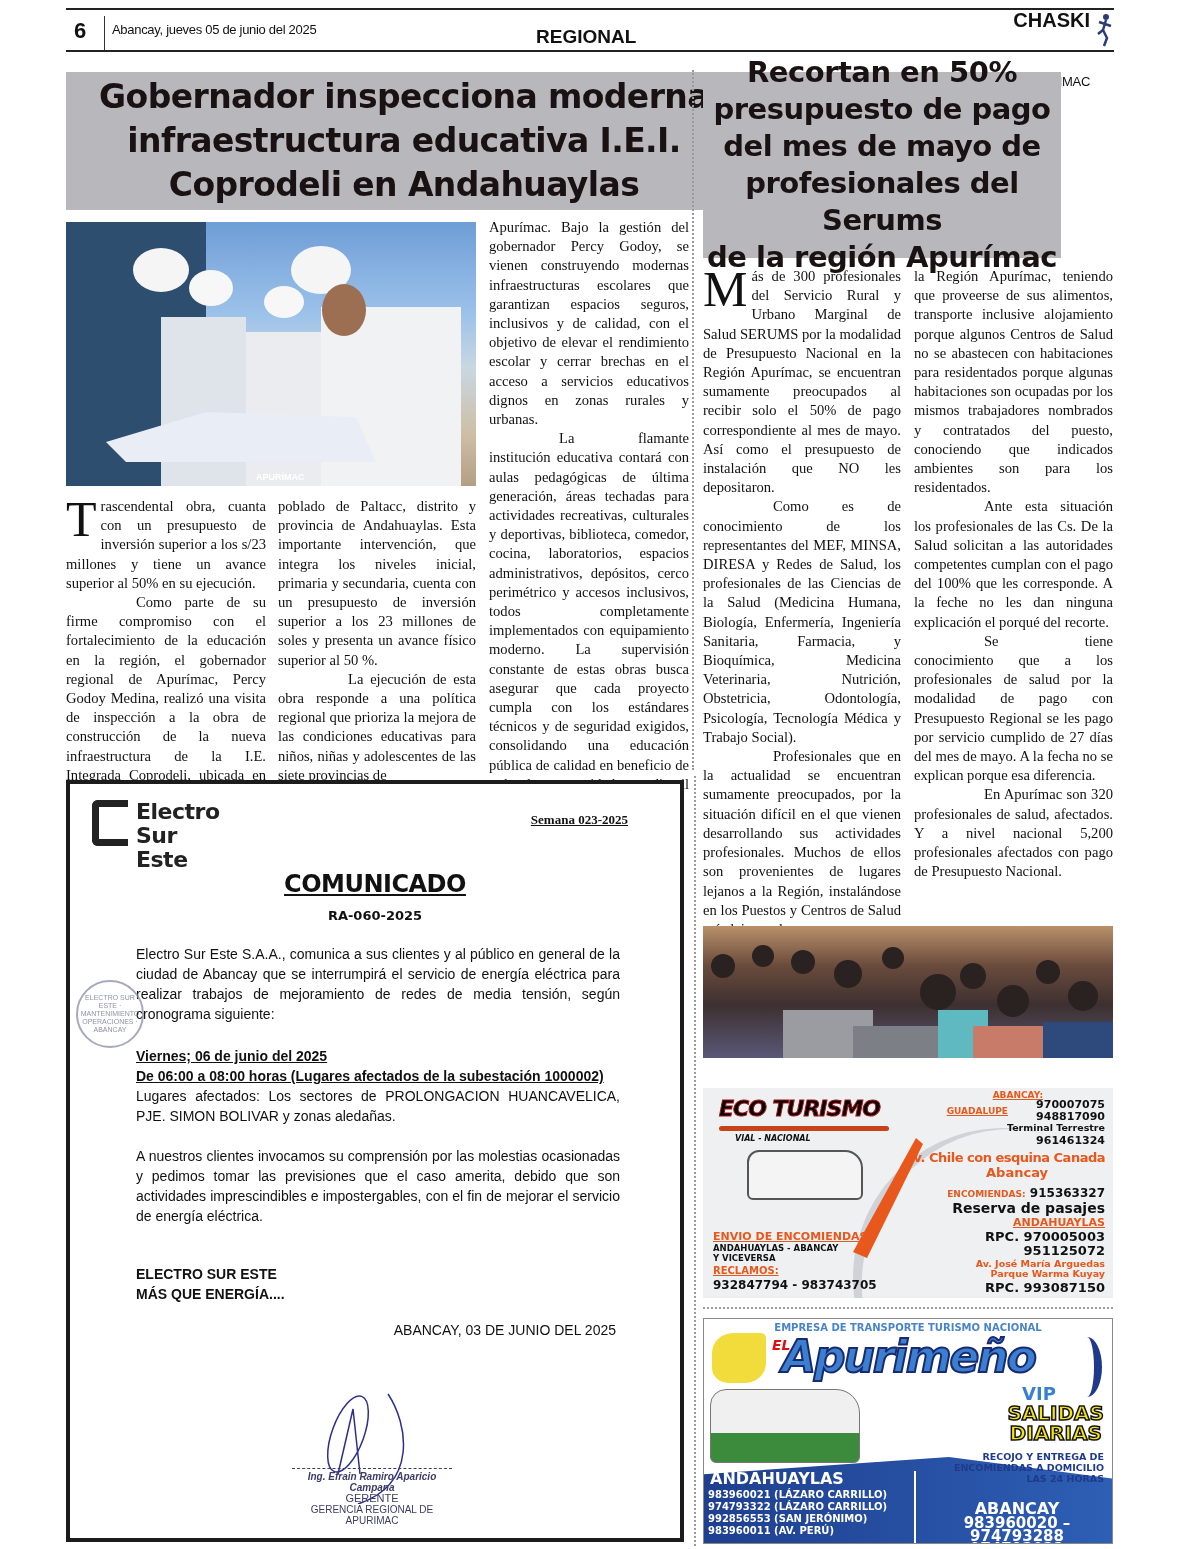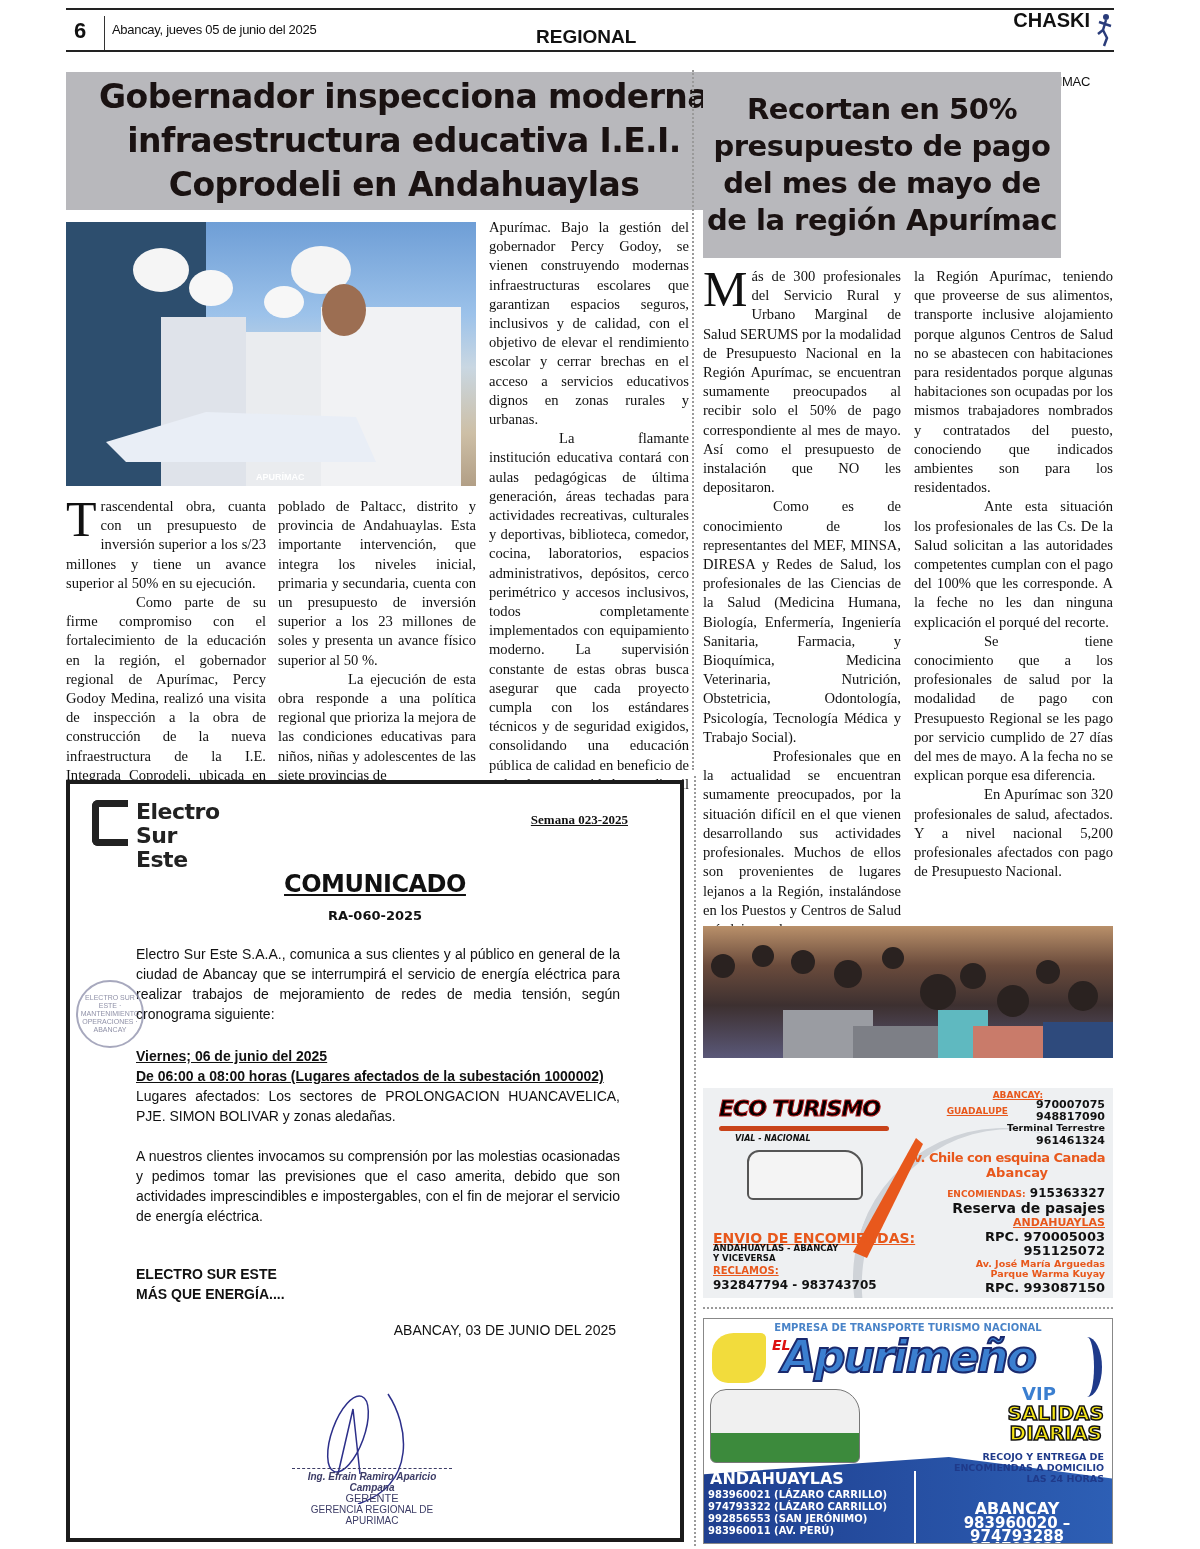--- a/index.html
+++ b/index.html
@@ -151,20 +151,21 @@
 <div class="col" style="left:489px; top:218px; width:200px;">
   <p>Apurímac. Bajo la gestión del gobernador Percy Godoy, se vienen construyendo modernas infraestructuras escolares que garantizan espacios seguros, inclusivos y de calidad, con el objetivo de elevar el rendimiento escolar y cerrar brechas en el acceso a servicios educativos dignos en zonas rurales y urbanas.</p>
   <p class="ind">La flamante institución educativa contará con aulas pedagógicas de última generación, áreas techadas para actividades recreativas, culturales y deportivas, biblioteca, comedor, cocina, laboratorios, espacios administrativos, depósitos, cerco perimétrico y accesos inclusivos, todos completamente implementados con equipamiento moderno. La supervisión constante de estas obras busca asegurar que cada proyecto cumpla con los estándares técnicos y de seguridad exigidos, consolidando una educación pública de calidad en beneficio de toda la comunidad estudiantil apurimeña.</p>
 </div>
 
 <div class="headbox hb2">
   <div>
     <div>Recortan en 50%</div>
     <div>presupuesto de pago</div>
     <div>del mes de mayo de</div>
+    <div>profesionales del Serums</div>
     <div>de la región Apurímac</div>
   </div>
 </div>
 
 <div class="col" style="left:703px; top:267px; width:198px;">
   <p><span class="drop">M</span><span>ás de 300 profesionales del Servicio Rural y Urbano Marginal de Salud SERUMS por la modalidad de Presupuesto Nacional en la Región Apurímac, se encuentran sumamente preocupados al recibir solo el 50% de pago correspondiente al mes de mayo. Así como el presupuesto de instalación que NO les depositaron.</span></p>
   <p class="ind">Como es de conocimiento de los representantes del MEF, MINSA, DIRESA y Redes de Salud, los profesionales de las Ciencias de la Salud (Medicina Humana, Biología, Enfermería, Ingeniería Sanitaria, Farmacia, y Bioquímica, Medicina Veterinaria, Nutrición, Obstetricia, Odontología, Psicología, Tecnología Médica y Trabajo Social).</p>
   <p class="ind">Profesionales que en la actualidad se encuentran sumamente preocupados, por la situación difícil en el que vienen desarrollando sus actividades profesionales. Muchos de ellos son provenientes de lugares lejanos a la Región, instalándose en los Puestos y Centros de Salud más lejanos de</p>
 </div>
 <div class="col" style="left:914px; top:267px; width:199px;">
@@ -251,21 +252,21 @@
   <div class="r orng" style="top:77px; right:65px; font-size:13px;">Abancay</div>
   <div class="r" style="top:98px; font-size:12px;"><span class="orng" style="font-size:9px;">ENCOMIENDAS:</span> <span>915363327</span></div>
   <div class="r" style="top:112px; font-size:14px;">Reserva de pasajes</div>
   <div class="r orng ul" style="top:128px; font-size:11px;">ANDAHUAYLAS</div>
   <div class="r" style="top:141px; font-size:13px;">RPC. 970005003</div>
   <div class="r" style="top:155px; font-size:13px;">951125072</div>
   <div class="r orng" style="top:170px; font-size:9.5px;">Av. José María Arguedas</div>
   <div class="r orng" style="top:180px; font-size:9.5px;">Parque Warma Kuyay</div>
   <div class="r" style="top:192px; font-size:13px;margin-left:32px;">RPC. 993087150</div>
 
-  <div class="l orng ul" style="top:142px; font-size:14px;">ENVIO DE ENCOMIENDAS:</div>
+  <div class="l orng ul" style="top:142px; font-size:11px;">ENVIO DE ENCOMIENDAS:</div>
   <div class="l" style="top:155px; font-size:8.5px;">ANDAHUAYLAS - ABANCAY</div>
   <div class="l" style="top:165px; font-size:8.5px;">Y VICEVERSA</div>
   <div class="l orng ul" style="top:177px; font-size:10px;">RECLAMOS:</div>
   <div class="l" style="top:190px; font-size:12px;">932847794 - 983743705</div>
 </div>
 
 <div style="position:absolute; left:703px; top:1307px; width:410px; border-top:2px dotted #9a9a9a;"></div>
 
 <div class="ad2">
   <div class="ap-blue"></div>

